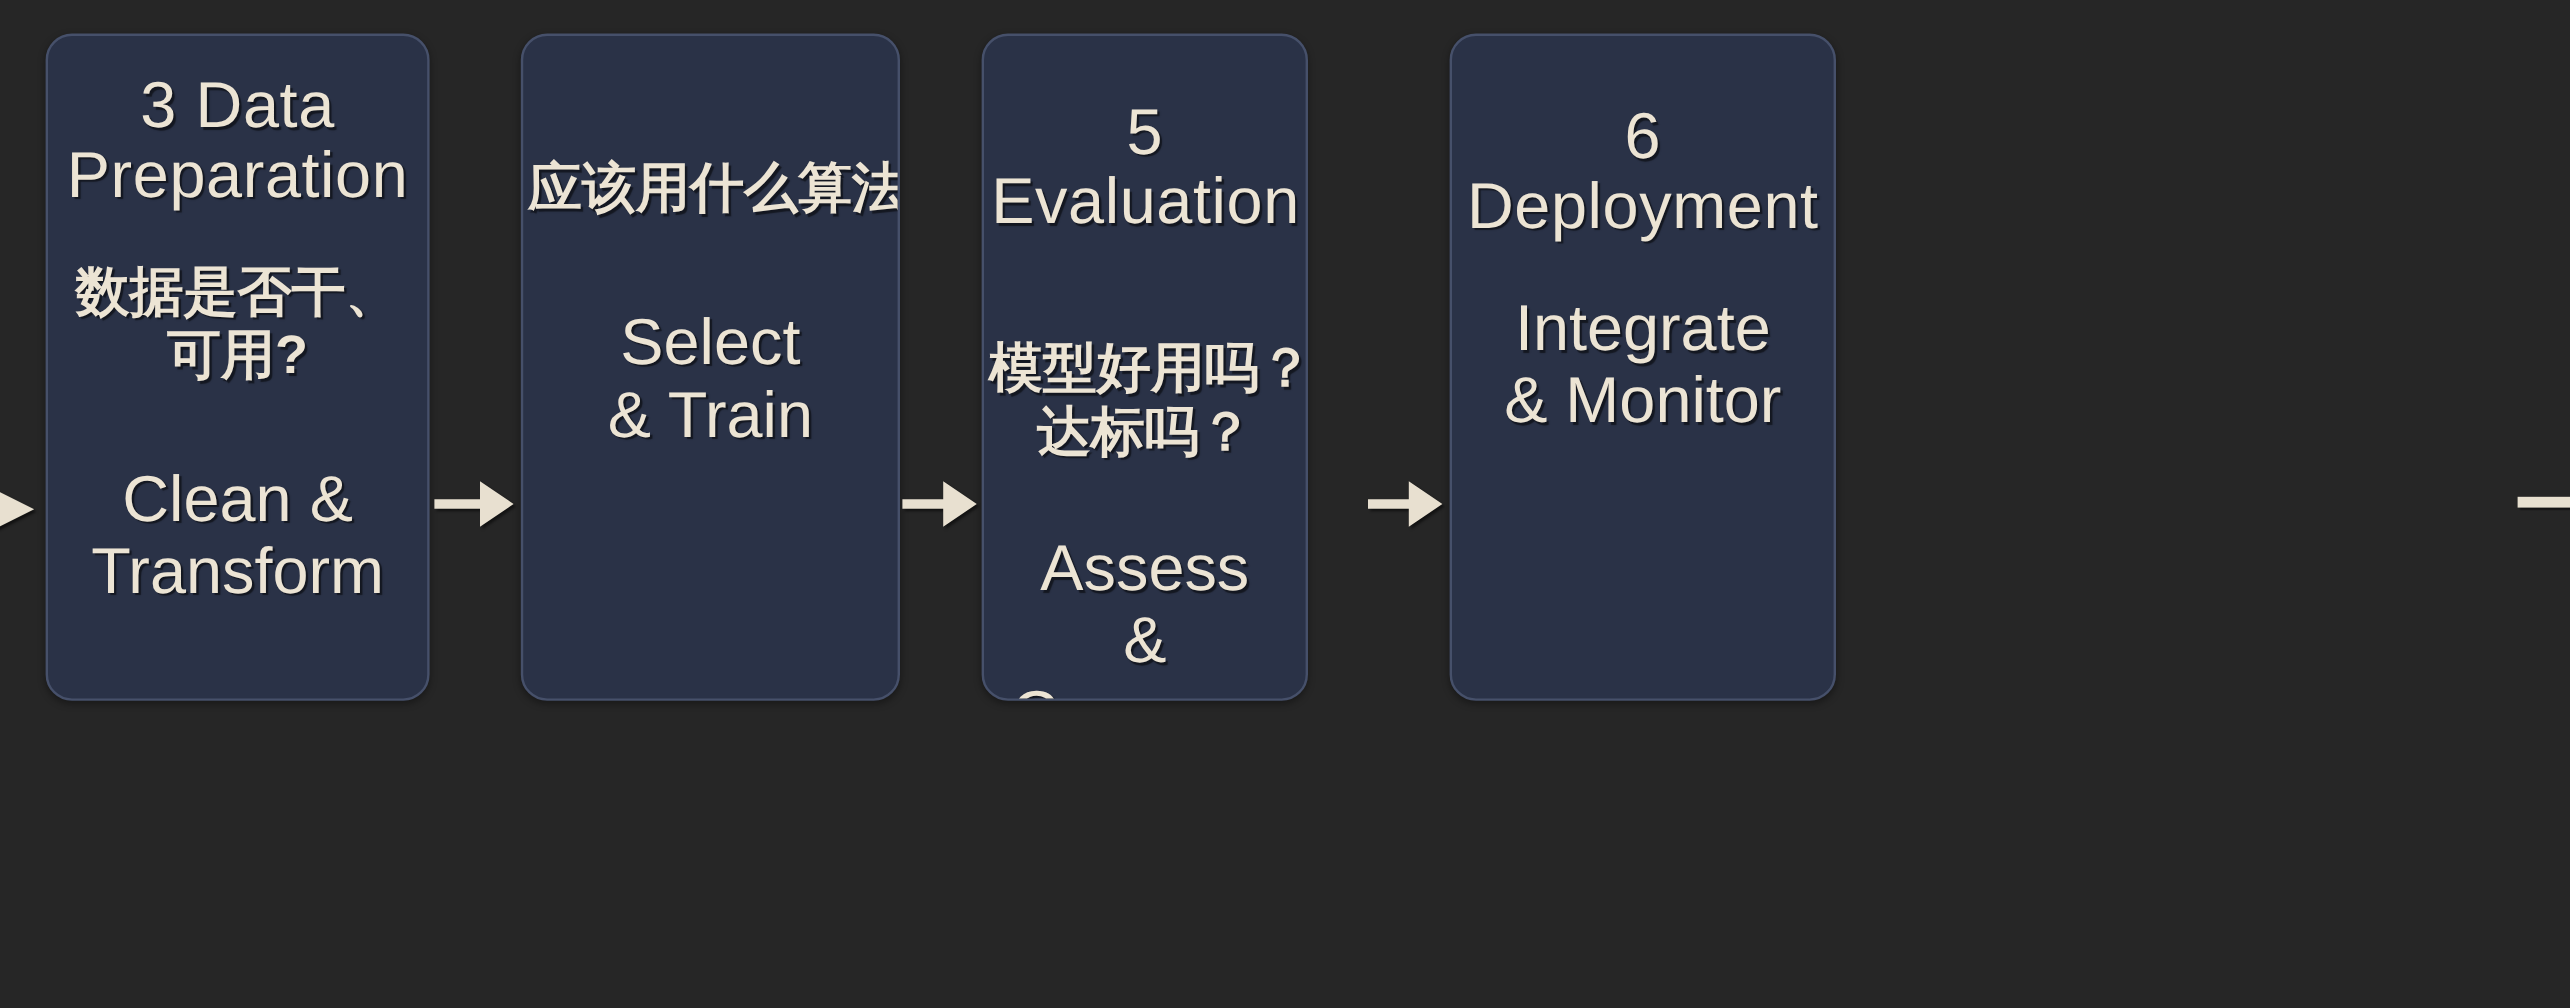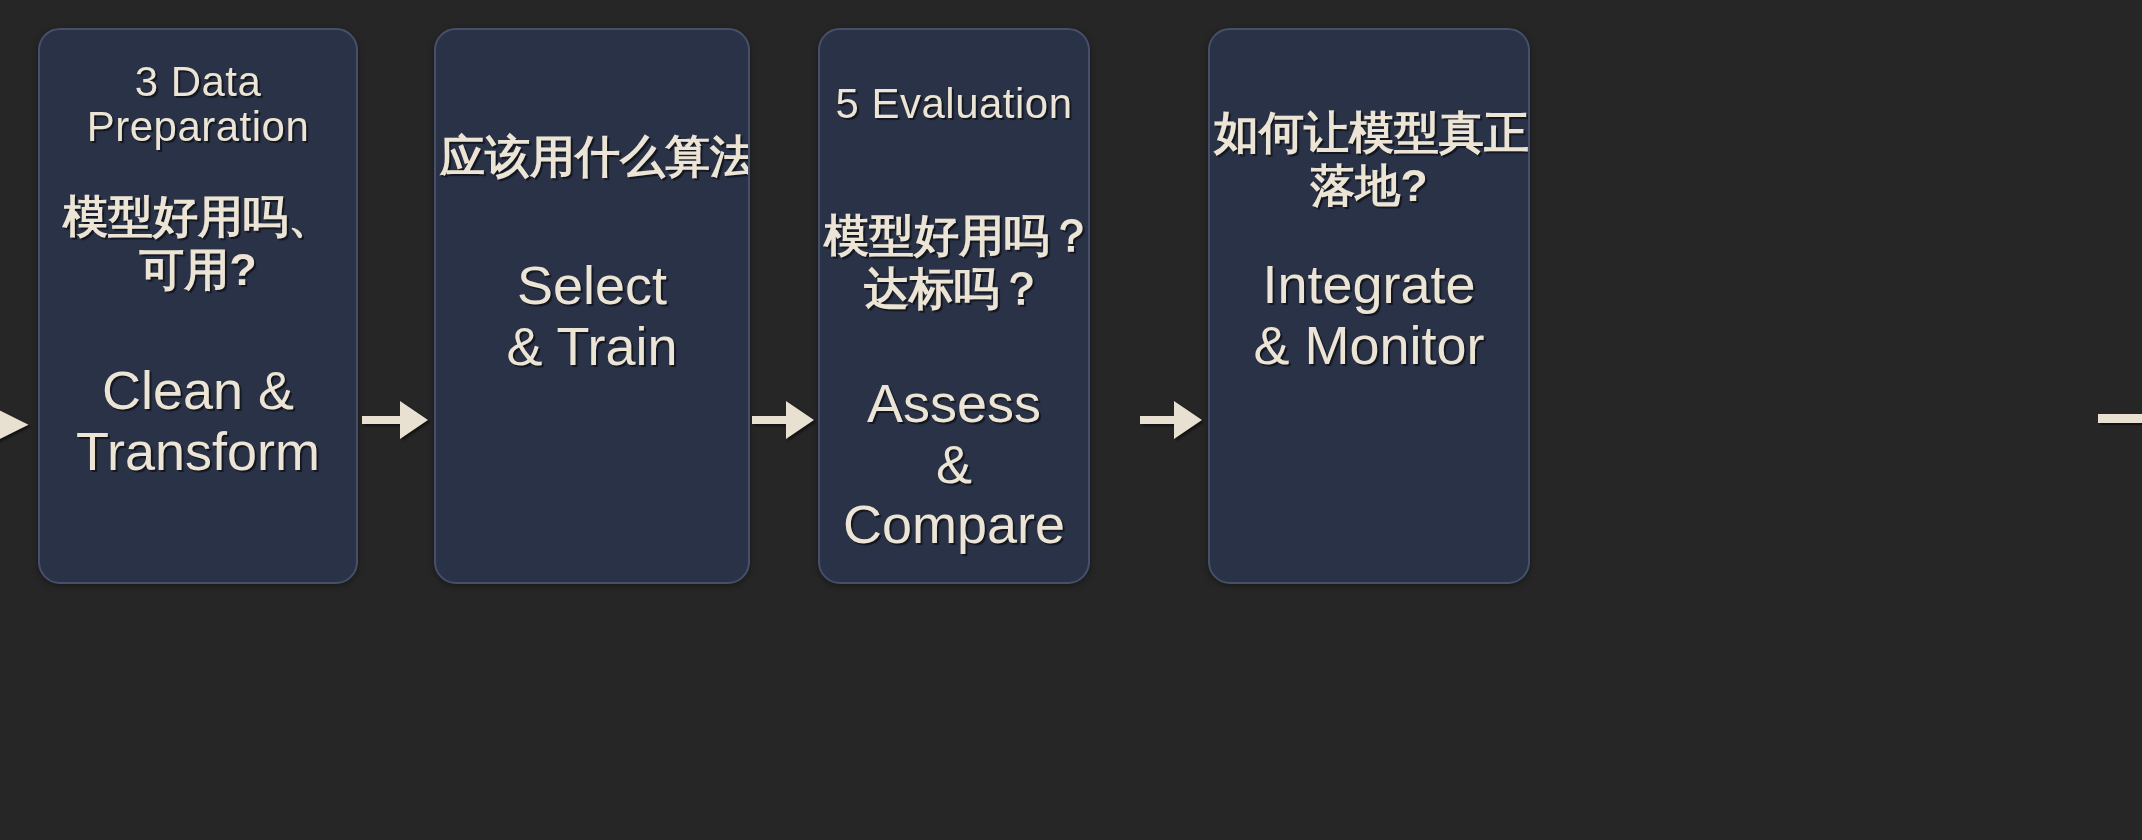--- a/index.html
+++ b/index.html
@@ -50,21 +50,21 @@
     display: flex;
     flex-direction: column;
     align-items: center;
     justify-content: flex-start;
     overflow: hidden;
     box-shadow: 0 2px 6px rgba(0,0,0,0.35);
   }
 
   .card-title {
     color: #ece4d4;
-    font-size: 42px;
+    font-size: 54px;
     line-height: 1.07;
     font-weight: 400;
     text-align: center;
     letter-spacing: 0.5px;
     text-shadow: 2px 2px 1px rgba(0,0,0,0.55);
     width: 100%;
     padding: 0 6px;
     box-sizing: border-box;
     white-space: pre-line;
   }
@@ -145,21 +145,21 @@
 
 <div id="flow-canvas">
 
   <div class="connector" id="connector-in">
     <span class="arrow-glyph">►</span>
   </div>
 
   <div class="card" id="card-3">
     <div class="card-title">3 Data
 Preparation</div>
-    <div class="card-question">模型好用吗、
+    <div class="card-question">数据是否干、
 可用?</div>
     <div class="card-action">Clean &amp;
 Transform</div>
   </div>
 
   <div class="connector" id="connector-3-to-4">
     <svg class="arrow-svg" width="72" height="54" viewBox="0 0 72 54">
       <path d="M2 23 h38 v-15 l28 19 -28 19 v-15 h-38 z" fill="#e8e0d0"></path>
     </svg>
   </div>
@@ -184,21 +184,20 @@
 &amp; Compare</div>
   </div>
 
   <div class="connector" id="connector-5-to-6">
     <svg class="arrow-svg" width="68" height="54" viewBox="0 0 68 54">
       <path d="M2 23 h34 v-15 l28 19 -28 19 v-15 h-34 z" fill="#e8e0d0"></path>
     </svg>
   </div>
 
   <div class="card" id="card-6">
-    <div class="card-question">如何让模型真正
-落地?</div>
+    <div class="card-title">6 Deployment</div>
     <div class="card-action">Integrate
 &amp; Monitor</div>
   </div>
 
   <div id="connector-out"></div>
 
 </div>
 
 </body></html>

